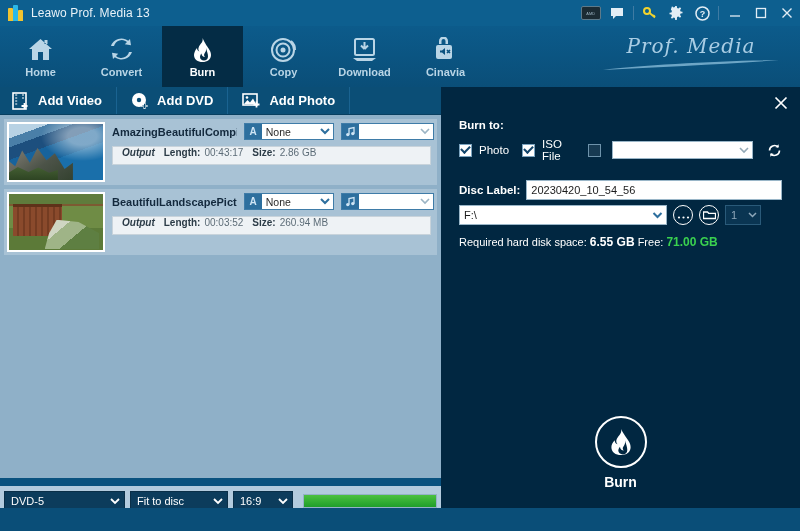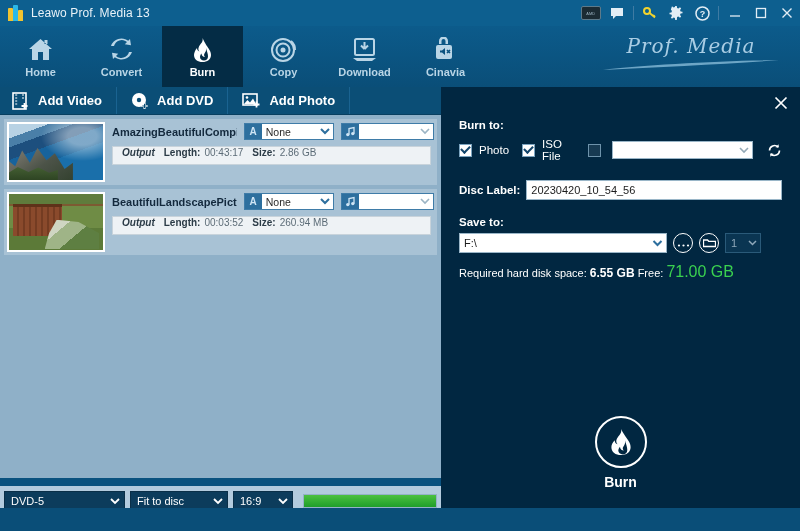--- a/index.html
+++ b/index.html
@@ -258,21 +258,21 @@
   .copies {
     width: 36px; height: 20px; background: #0a3552; border: 1px solid #2a5a79;
     display: flex; align-items: center; color: #8fa8ba; font-size: 11px; padding-left: 5px;
   }
   .copies .arw { margin-left: auto; width: 15px; display:flex; align-items:center; justify-content:center; }
 
   .space-row { margin-top: 10px; font-size: 11px; color: #ffffff; }
   .space-row .lbl { color: #ffffff; }
   .space-row .req { font-weight: bold; font-size: 12px; }
   .space-row .free-lbl { color: #ffffff; }
-  .space-row .free { color: #3ad14f; font-weight: normal; font-size: 16px; }
+  .space-row .free { color: #3ad14f; font-weight: bold; font-size: 12px; }
 
   .burn-wrap {
     position: absolute; left: 0; bottom: 18px; width: 359px;
     display: flex; flex-direction: column; align-items: center; gap: 6px;
   }
   .burn-circle {
     width: 52px; height: 52px; border-radius: 50%; border: 2px solid #ffffff;
     display: flex; align-items: center; justify-content: center;
   }
   .burn-label { font-size: 14px; font-weight: bold; color: #ffffff; }
@@ -599,21 +599,20 @@
         </span>
       </div>
 
       <div class="disc-row">
         <span class="p-label">Disc Label:</span>
         <span class="disc-input">
           <span>20230420_10_54_56</span>
         </span>
       </div>
 
-      <div class="p-label saveto-label">Save to:</div>
       <div class="saveto-row">
         <span class="path-sel">
           <span>F:\</span>
           <span class="arw">
             <svg width="11" height="7" viewBox="0 0 11 7">
                 <path d="M1.5 1l4 4 4-4" stroke="#2d6f9e" stroke-width="2" fill="none"></path>
               </svg>
           </span>
         </span>
         <span class="rbtn">

